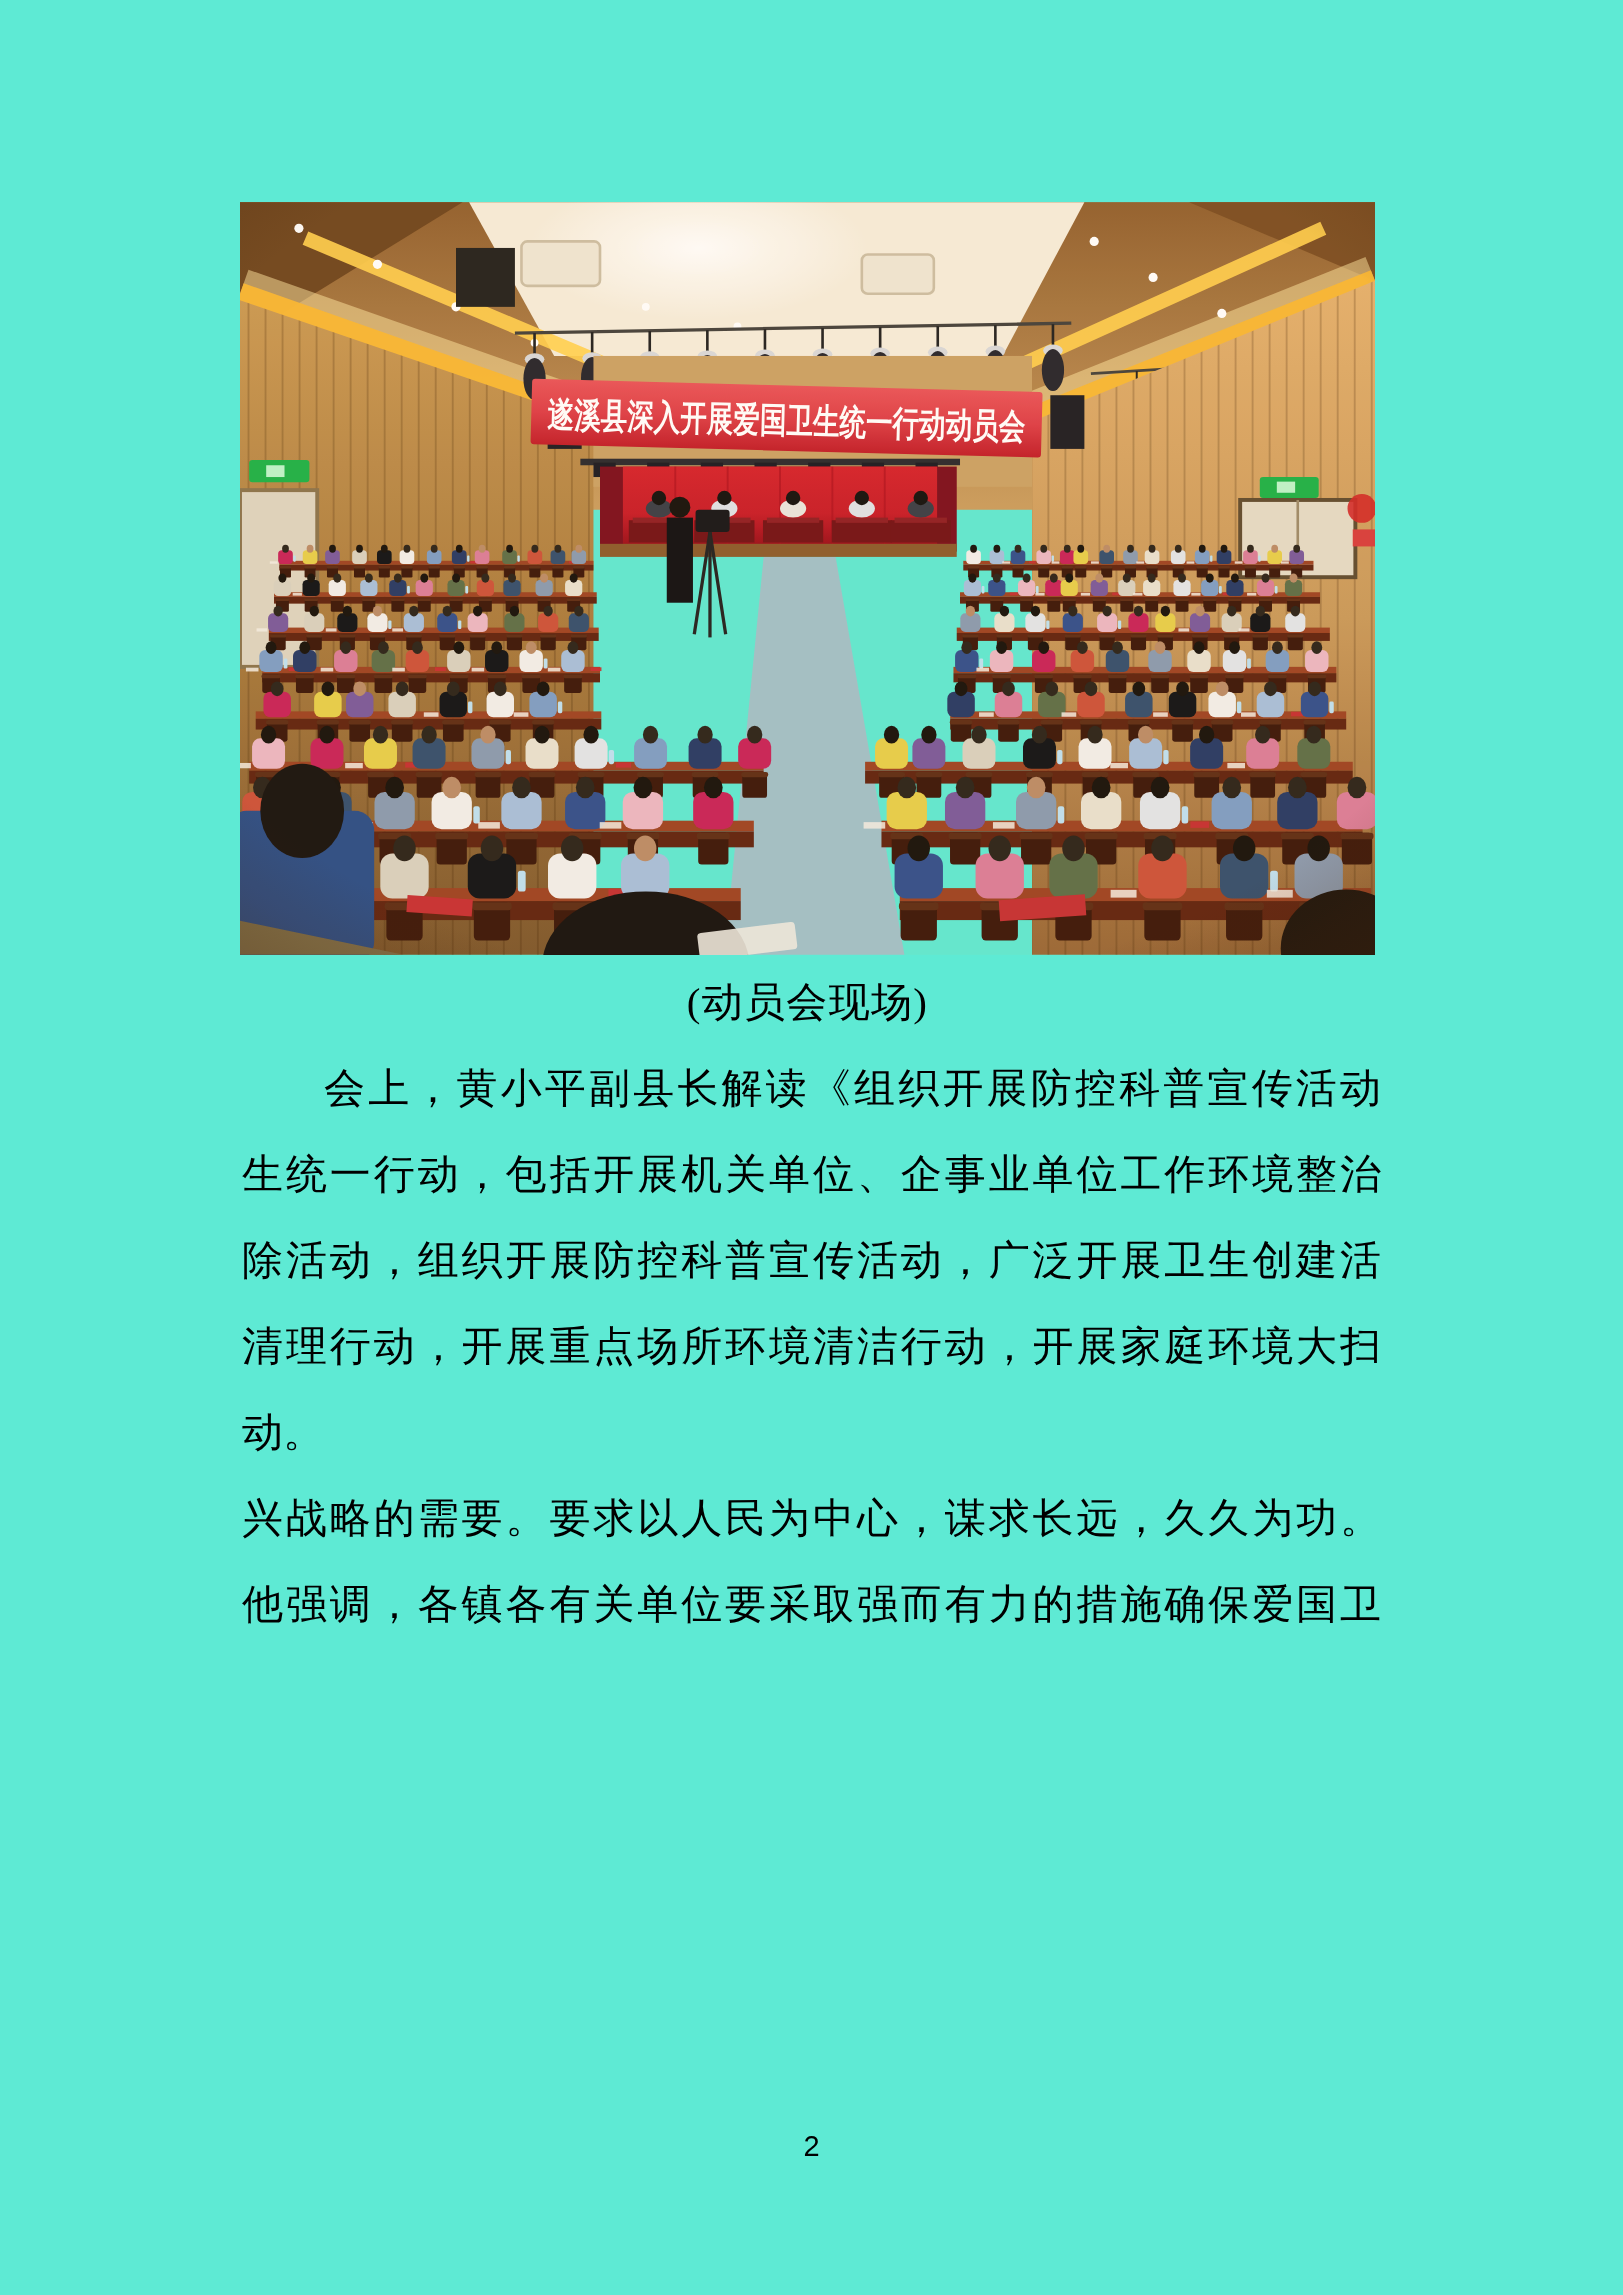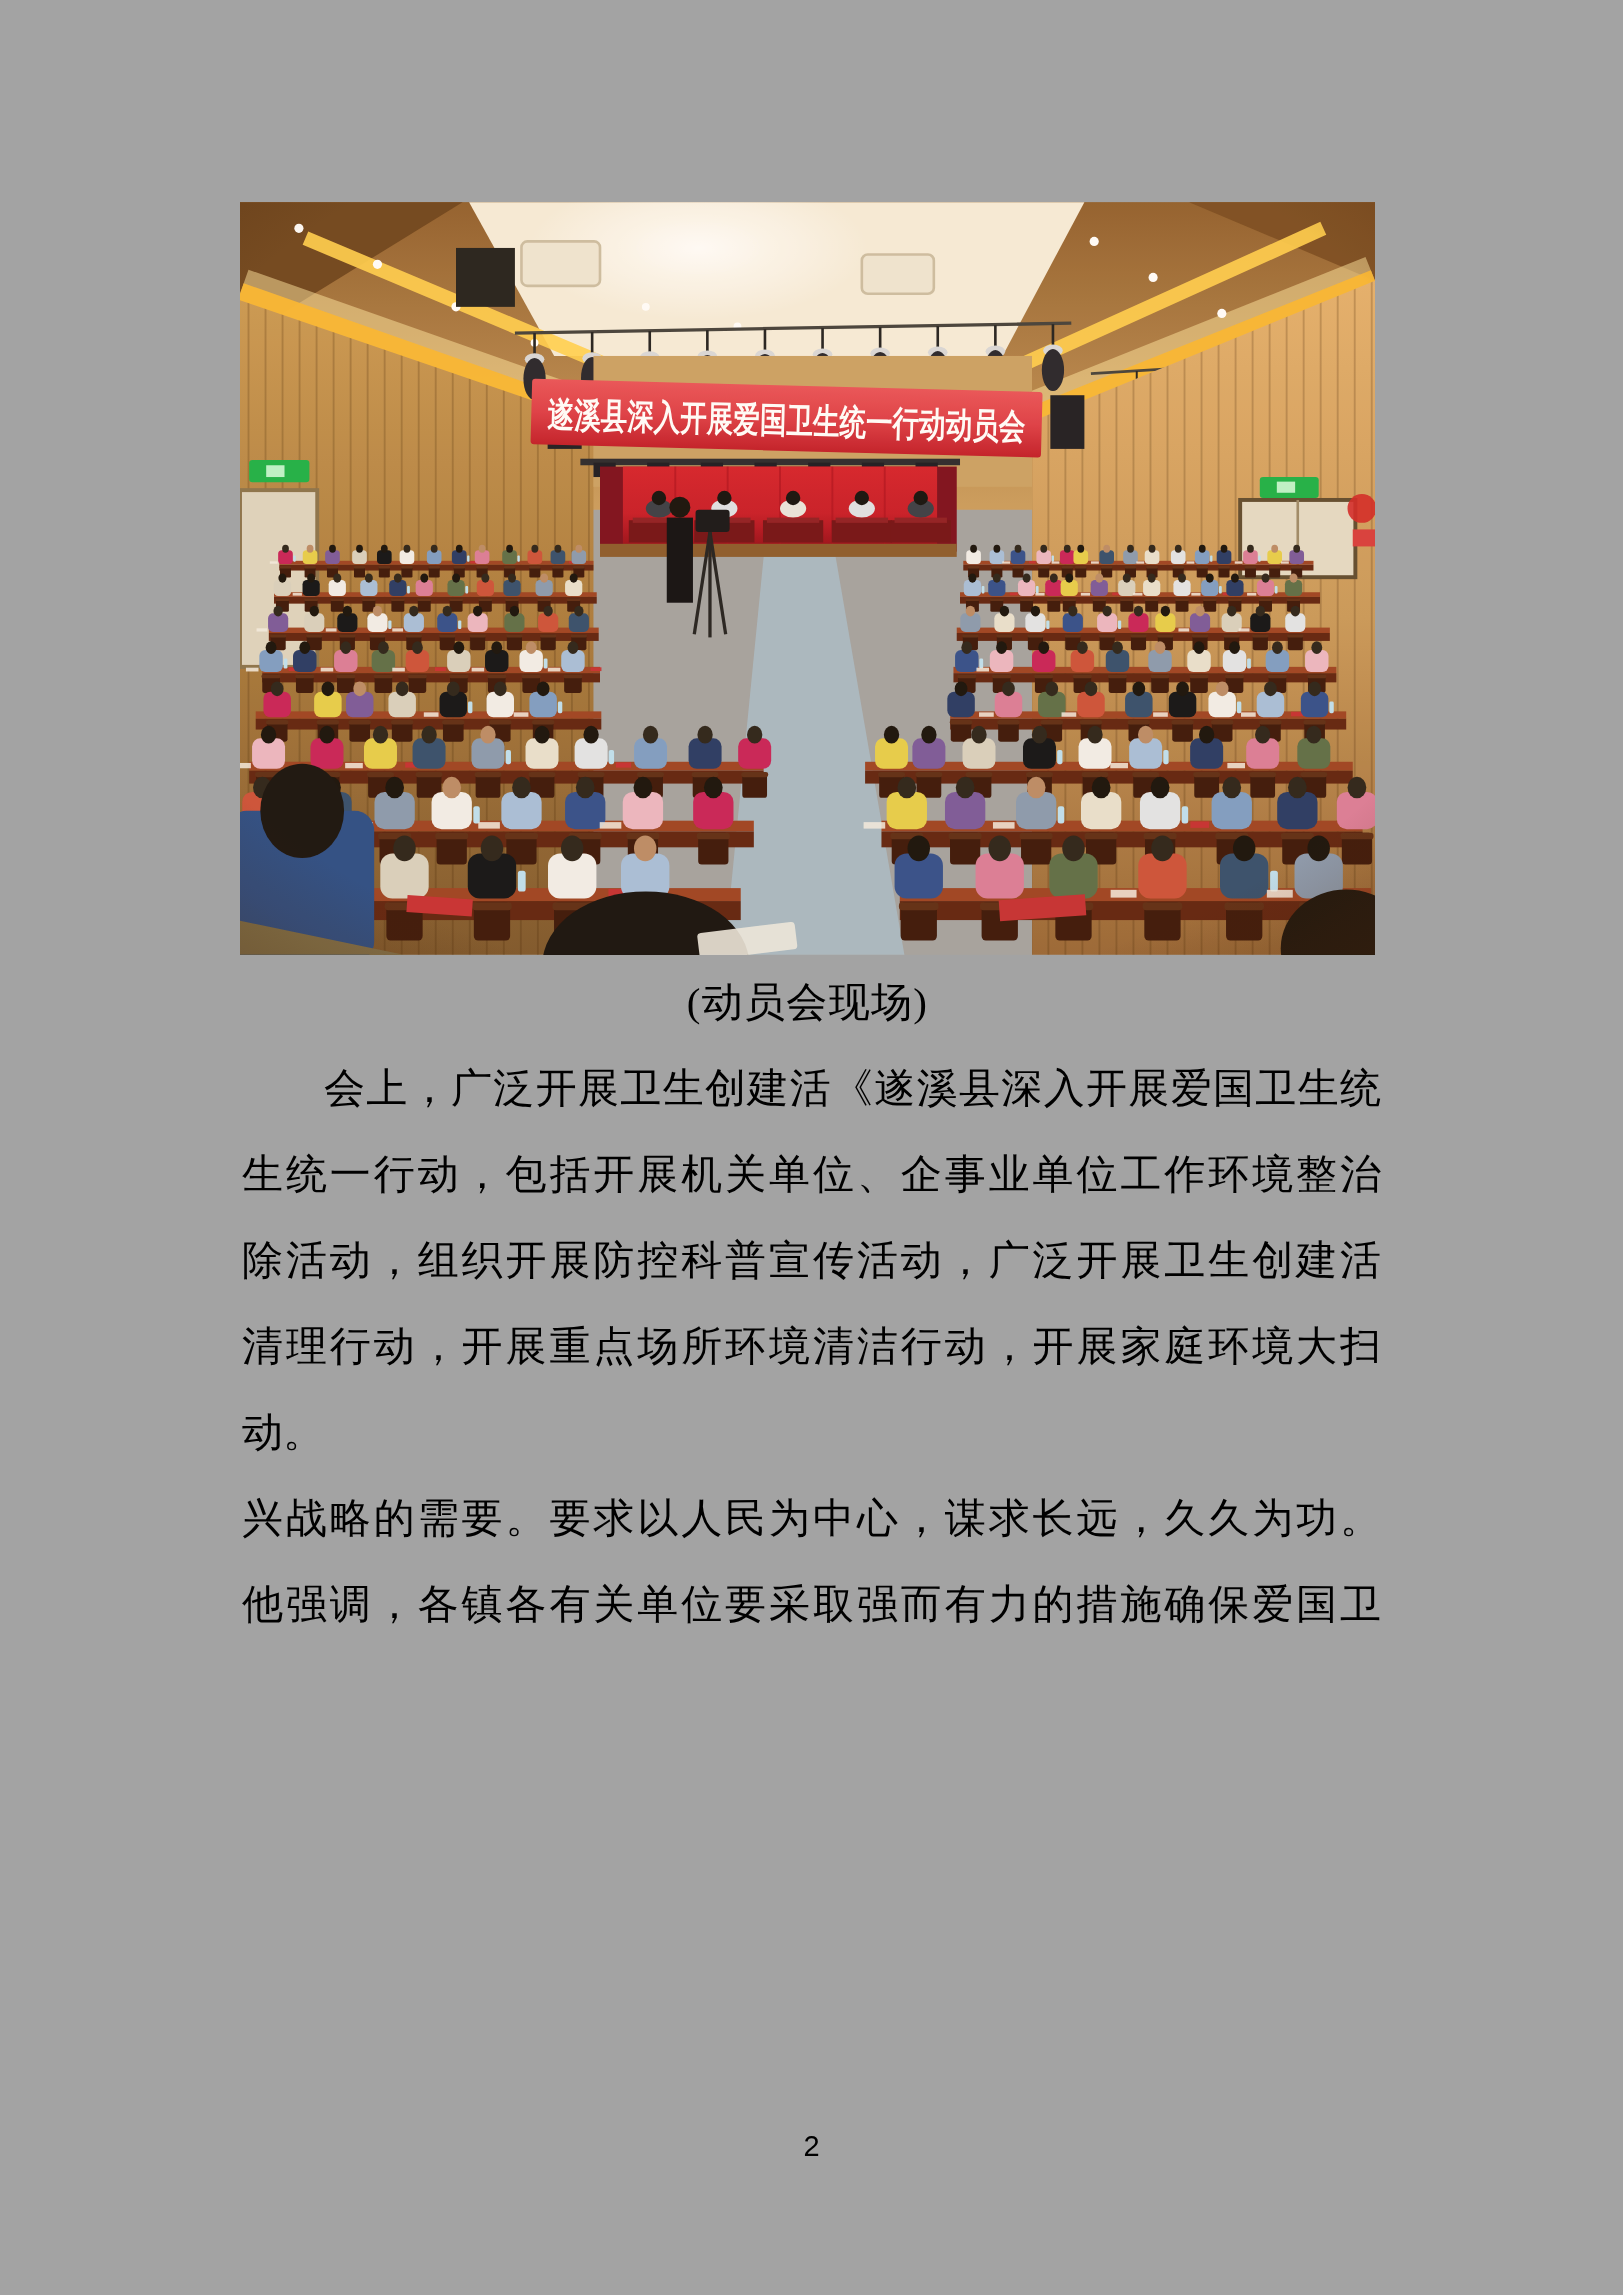--- a/index.html
+++ b/index.html
@@ -1,16 +1,16 @@
 <!DOCTYPE html>
 <html style="font-size:10.5px"><head>
 <meta charset="utf-8">
 <style>
   html,body{margin:0;padding:0;background:#ffffff;width:1623px;height:2295px;overflow:hidden;}
-  .page{position:relative;width:1623px;height:2295px;background:#a3a3a3;
+  .page{position:relative;width:1623px;height:2295px;background:#5eead4;
         font-family:"Liberation Serif","DejaVu Serif",serif;color:#000;}
   .photo{position:absolute;left:240px;top:202px;width:1135px;height:753px;margin:0;overflow:hidden;}
   .photo svg{display:block;width:1135px;height:753px;filter:blur(0.7px) saturate(1.04);}
   .caption{position:absolute;left:240px;top:962px;width:1135px;height:81px;line-height:81px;
            text-align:center;font-size:41px;letter-spacing:1.3px;}
   .bodytext{position:absolute;left:242px;top:1045px;width:1139px;}
   .line{height:86px;line-height:86px;font-size:41px;white-space:nowrap;
         text-align:justify;text-align-last:justify;text-justify:inter-ideograph;white-space:normal;
         overflow:hidden;}
   .line.indent{text-indent:82px;}
@@ -975,21 +975,21 @@
       </g>
 
       <rect x="0" y="0" width="1734" height="1150" fill="url(#vg)"></rect>
       <rect x="0" y="0" width="1734" height="1150" fill="#ff9c3c" opacity="0.05"></rect>
     </svg>
   </figure>
 
   <div class="caption">(动员会现场)</div>
 
   <div class="bodytext">
-    <div class="line indent">会上，广泛开展卫生创建活《遂溪县深入开展爱国卫生统</div>
+    <div class="line indent">会上，黄小平副县长解读《组织开展防控科普宣传活动</div>
     <div class="line">生统一行动，包括开展机关单位、企事业单位工作环境整治</div>
     <div class="line">除活动，组织开展防控科普宣传活动，广泛开展卫生创建活</div>
     <div class="line">清理行动，开展重点场所环境清洁行动，开展家庭环境大扫</div>
     <div class="line endline">动。</div>
     <div class="line">兴战略的需要。要求以人民为中心，谋求长远，久久为功。</div>
     <div class="line">他强调，各镇各有关单位要采取强而有力的措施确保爱国卫</div>
   </div>
 
   <div class="pagenum">2</div>
 </div>

